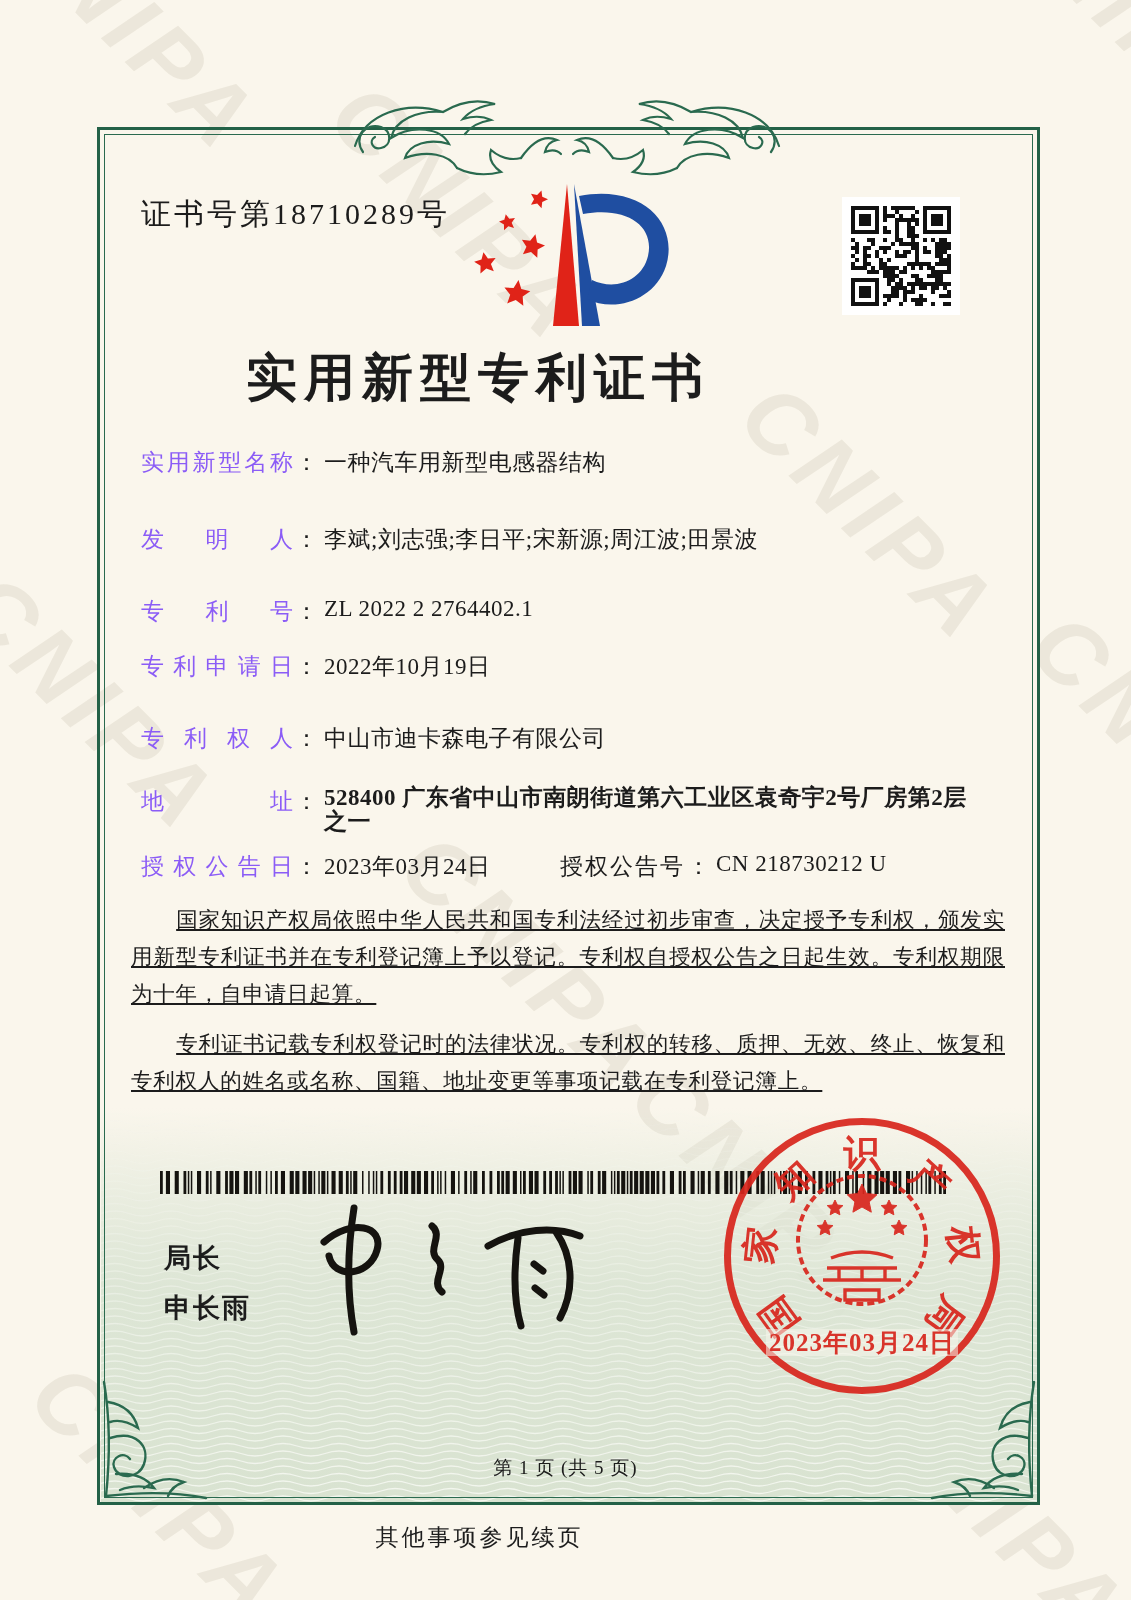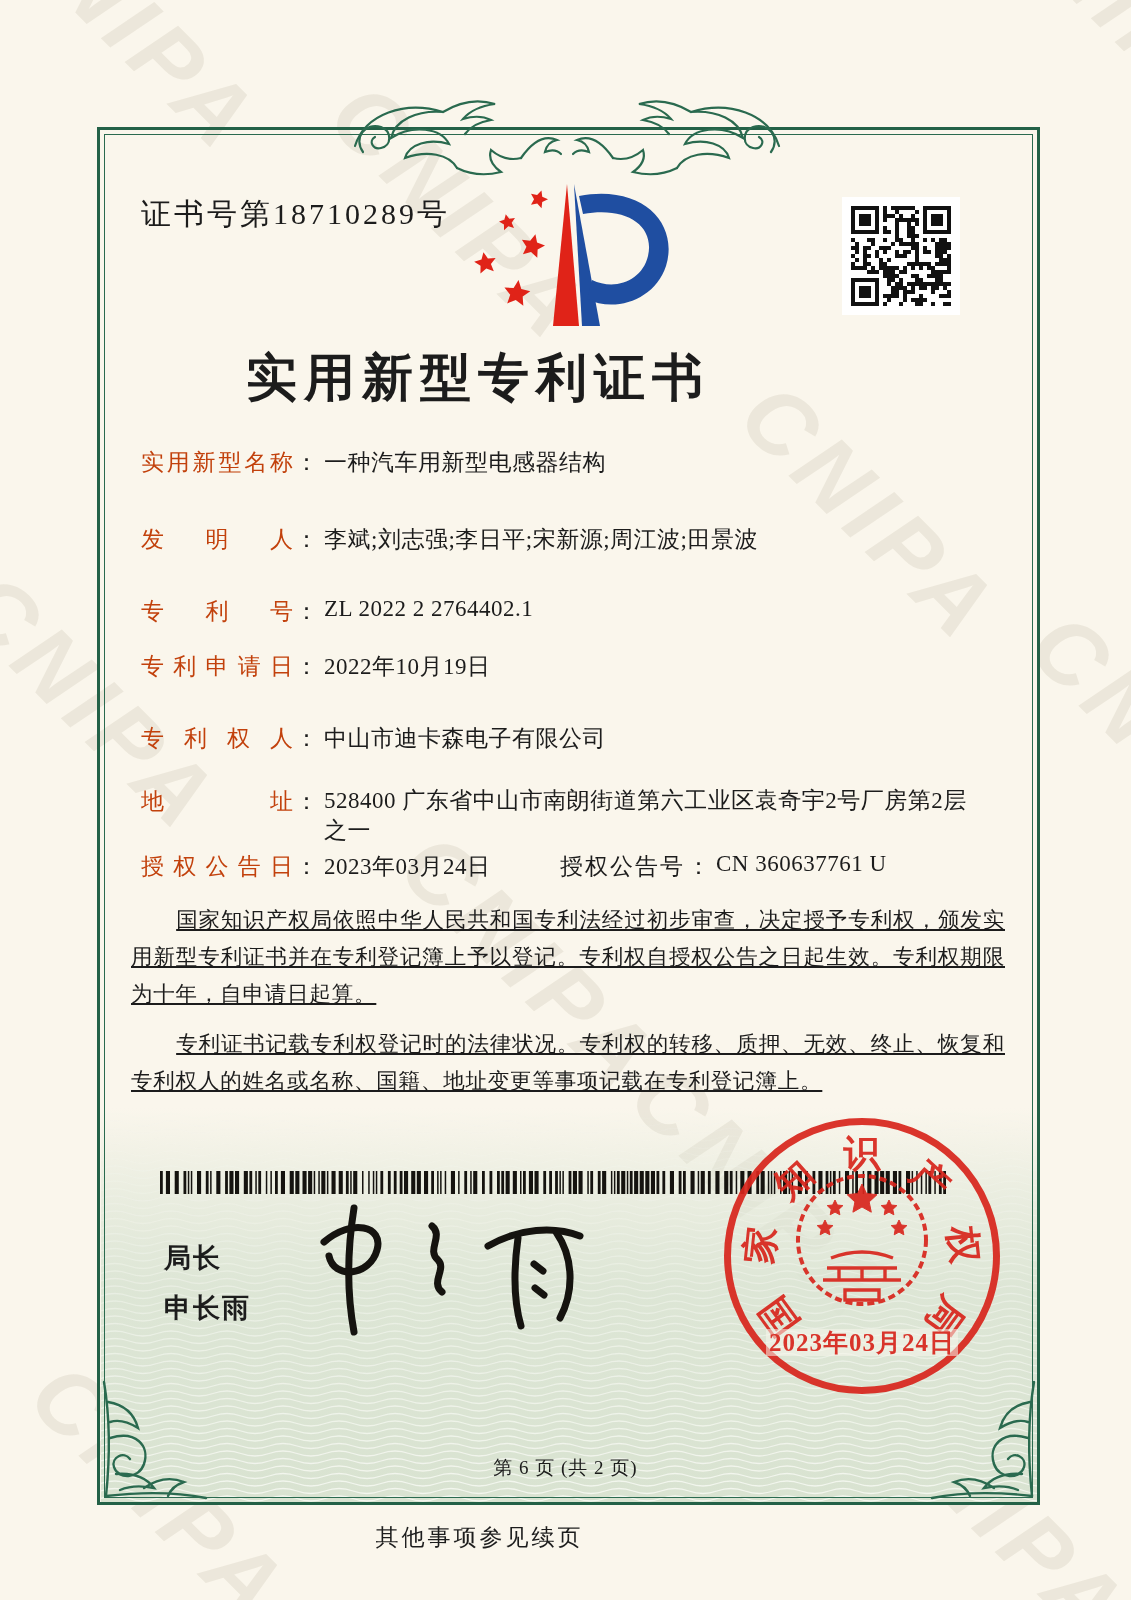--- a/index.html
+++ b/index.html
@@ -46,25 +46,25 @@
     z-index:4;display:flex;align-items:center;justify-content:center;
   }
   .page-title{
     position:absolute;left:0;top:344px;width:956px;text-align:center;
     font-size:51px;font-weight:bold;letter-spacing:7px;z-index:4;
   }
   
   .frow{position:absolute;left:141px;font-size:23px;z-index:4;white-space:nowrap;}
   .flabel{
     display:inline-block;width:152px;text-align:justify;text-align-last:justify;
-    vertical-align:top;color:#c2410c;
+    vertical-align:top;color:#8b5cf6;
   }
   .fcolon{display:inline-block;margin:0 6px 0 2px;vertical-align:top;}
   .fvalue{display:inline-block;vertical-align:top;letter-spacing:0.5px;}
-  .fvalue-wrap{white-space:normal;width:648px;line-height:30px;}
+  .fvalue-wrap{white-space:normal;width:648px;line-height:24px;font-weight:bold;}
   .frow2{position:absolute;left:560px;font-size:23px;z-index:4;white-space:nowrap;}
   .flabel2{letter-spacing:2px;}
   
   .legal{
     position:absolute;left:131px;top:902px;width:874px;z-index:4;
     font-size:21.5px;line-height:37px;text-align:justify;letter-spacing:0.8px;text-decoration:underline;
   }
   .legal p{margin:0 0 13px 0;text-indent:2.1em;}
   
   .barcode{position:absolute;left:160px;top:1171px;z-index:4;}
@@ -490,21 +490,21 @@
 <div class="frow" style="top:723px;">
   <span class="flabel">专利权人</span><span class="fcolon">：</span><span class="fvalue">中山市迪卡森电子有限公司</span>
 </div>
 <div class="frow" style="top:786px;">
   <span class="flabel">地址</span><span class="fcolon">：</span><span class="fvalue fvalue-wrap">528400 广东省中山市南朗街道第六工业区袁奇宇2号厂房第2层之一</span>
 </div>
 <div class="frow" style="top:851px;">
   <span class="flabel">授权公告日</span><span class="fcolon">：</span><span class="fvalue">2023年03月24日</span>
 </div>
 <div class="frow2" style="top:851px;">
-  <span class="flabel2">授权公告号</span><span class="fcolon">：</span><span class="fvalue">CN 360637761 U</span>
+  <span class="flabel2">授权公告号</span><span class="fcolon">：</span><span class="fvalue">CN 218730212 U</span>
 </div>
 
 <div class="legal">
   <p>国家知识产权局依照中华人民共和国专利法经过初步审查，决定授予专利权，颁发实用新型专利证书并在专利登记簿上予以登记。专利权自授权公告之日起生效。专利权期限为十年，自申请日起算。</p>
   <p>专利证书记载专利权登记时的法律状况。专利权的转移、质押、无效、终止、恢复和专利权人的姓名或名称、国籍、地址变更等事项记载在专利登记簿上。</p>
 </div>
 
 <div class="barcode">
   <svg id="bc" width="788" height="23">
       <rect x="0" y="0" width="2.8" height="23" fill="#15130f"></rect>
@@ -687,14 +687,14 @@
         <path d="M40,106 h70"></path>
         <path d="M36,118 h78"></path>
         <path d="M52,106 v12 M75,106 v12 M98,106 v12"></path>
         <path d="M58,128 h34 v10 h-34 Z"></path>
       </g>
     </g>
   </svg>
   <div class="seal-date"><span>2023年03月24日</span></div>
 </div>
 
-<div class="page-footer">第 6 页 (共 2 页)</div>
+<div class="page-footer">第 1 页 (共 5 页)</div>
 <div class="continuation">其他事项参见续页</div>
 
 </body></html>

